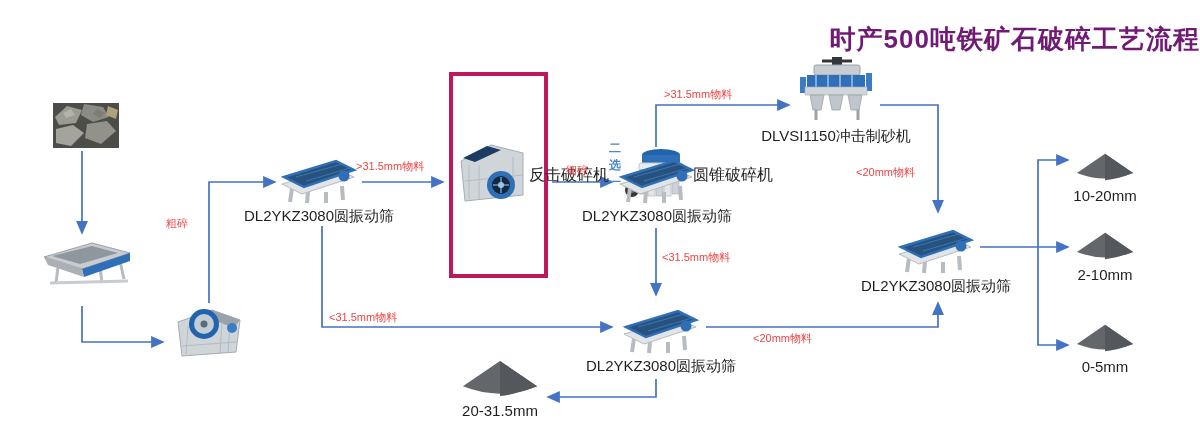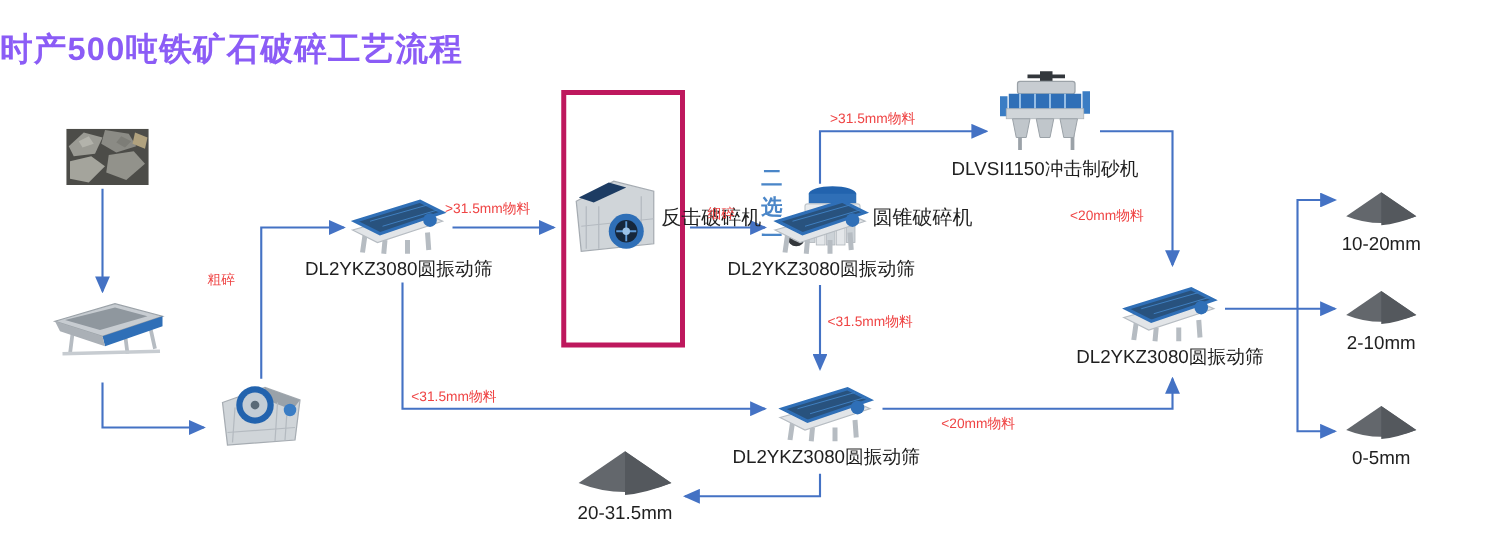--- a/index.html
+++ b/index.html
@@ -1,26 +1,26 @@
 <!DOCTYPE html>
 <html><head>
 <meta charset="utf-8">
 <style>
   *{box-sizing:border-box;margin:0;padding:0}
   html,body{width:1200px;height:430px}
   body{background:#ffffff;font-family:"Liberation Sans","DejaVu Sans",sans-serif;position:relative;overflow:hidden}
-  .title{position:absolute;top:22px;left:0;right:0;text-align:left;font-size:26px;font-weight:bold;color:#8b5cf6;letter-spacing:1px}
+  .title{position:absolute;top:22px;left:0;right:0;text-align:right;font-size:26px;font-weight:bold;color:#701a75;letter-spacing:1px}
   .node{position:absolute;display:flex;flex-direction:column;align-items:center}
   .icon{display:flex;align-items:flex-end;justify-content:center}
   .mlabel{font-size:15px;color:#1f1f1f;white-space:nowrap;line-height:1.15;margin-top:3px;text-align:center}
   .flabel{position:absolute;font-size:11px;color:#ef4444;white-space:nowrap}
   .wires{position:absolute;left:0;top:0;pointer-events:none}
   .choice-box{position:absolute;border:4px solid #be185d;background:#fff;display:flex;flex-direction:row;align-items:center;padding:4px 2px 6px}
   .choice-box .mlabel{font-size:16px;margin-top:2px}
-  .choice{font-size:17px;color:#4a86c8;margin:3px 0 20px;font-weight:bold;letter-spacing:2px}
+  .choice{font-size:12px;color:#4a86c8;margin:3px 0 20px;font-weight:bold;letter-spacing:2px}
 </style>
 </head>
 <body>
 
 <div id="canvas">
 
   <div class="title">时产500吨铁矿石破碎工艺流程</div>
 
   <svg class="wires" width="1200" height="430">
     <defs>

